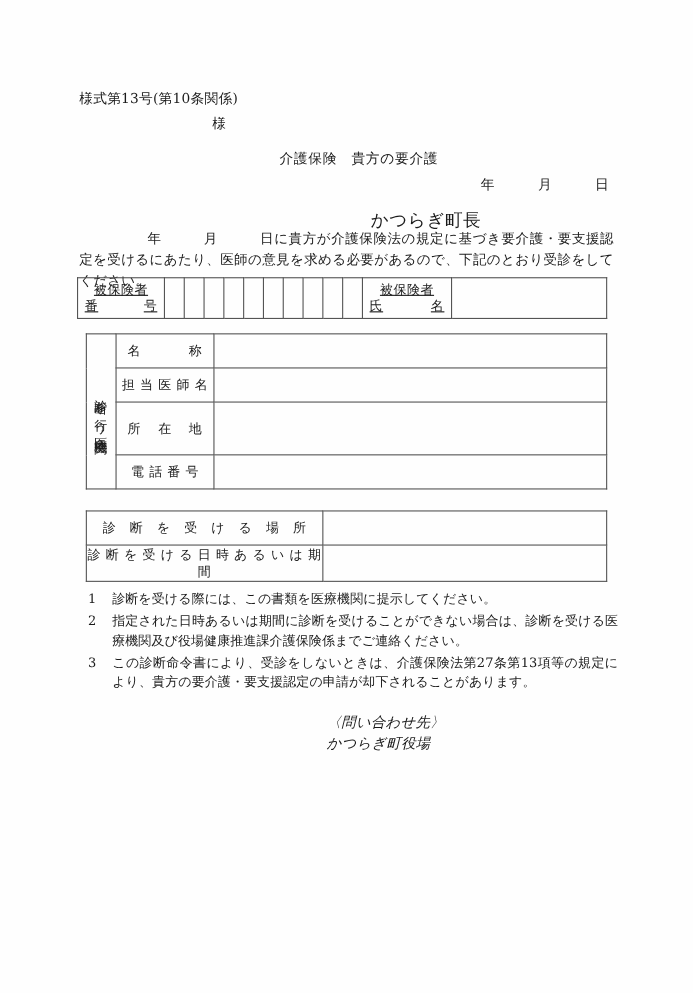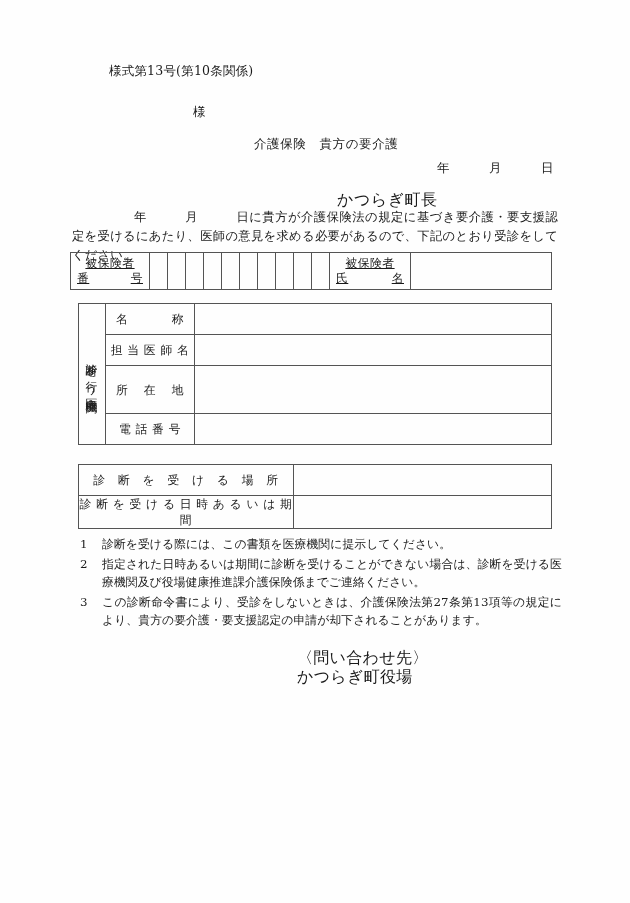--- a/index.html
+++ b/index.html
@@ -19,24 +19,23 @@
   .page {
     position: absolute;
     inset: 0;
     background: #fefefe;
   }
 
   
   .abs { position: absolute; white-space: nowrap; }
 
   .form-no {
-    left: 72px; top: 63px;
+    left: 72px; top: 82px;
     font-size: 12.5px;
     letter-spacing: 0.2px;
-    margin-left: 37px;
   }
   .addressee-sama {
     left: 193px; top: 104px;
     font-size: 12.5px;
   }
   .doc-title {
     left: 254px; top: 136px;
     font-size: 12.5px;
     letter-spacing: 0.6px;
   }
@@ -158,23 +157,24 @@
     flex: 0 0 22px;
     text-align: left;
     padding-left: 2px;
   }
   .note-text { flex: 1 1 auto; text-align: justify; }
 
   
   .footer {
     position: absolute;
     left: 297px; top: 648px;
-    font-size: 16px;
+    font-size: 13px;
     line-height: 19px;
     letter-spacing: 0.3px;
+    font-style: italic;
   }
 </style>
 </head>
 <body>
 
 <div class="page">
 
   <div class="abs form-no">様式第13号(第10条関係)</div>
   <div class="abs addressee-sama">様</div>
   <div class="abs doc-title">介護保険　貴方の要介護</div>

